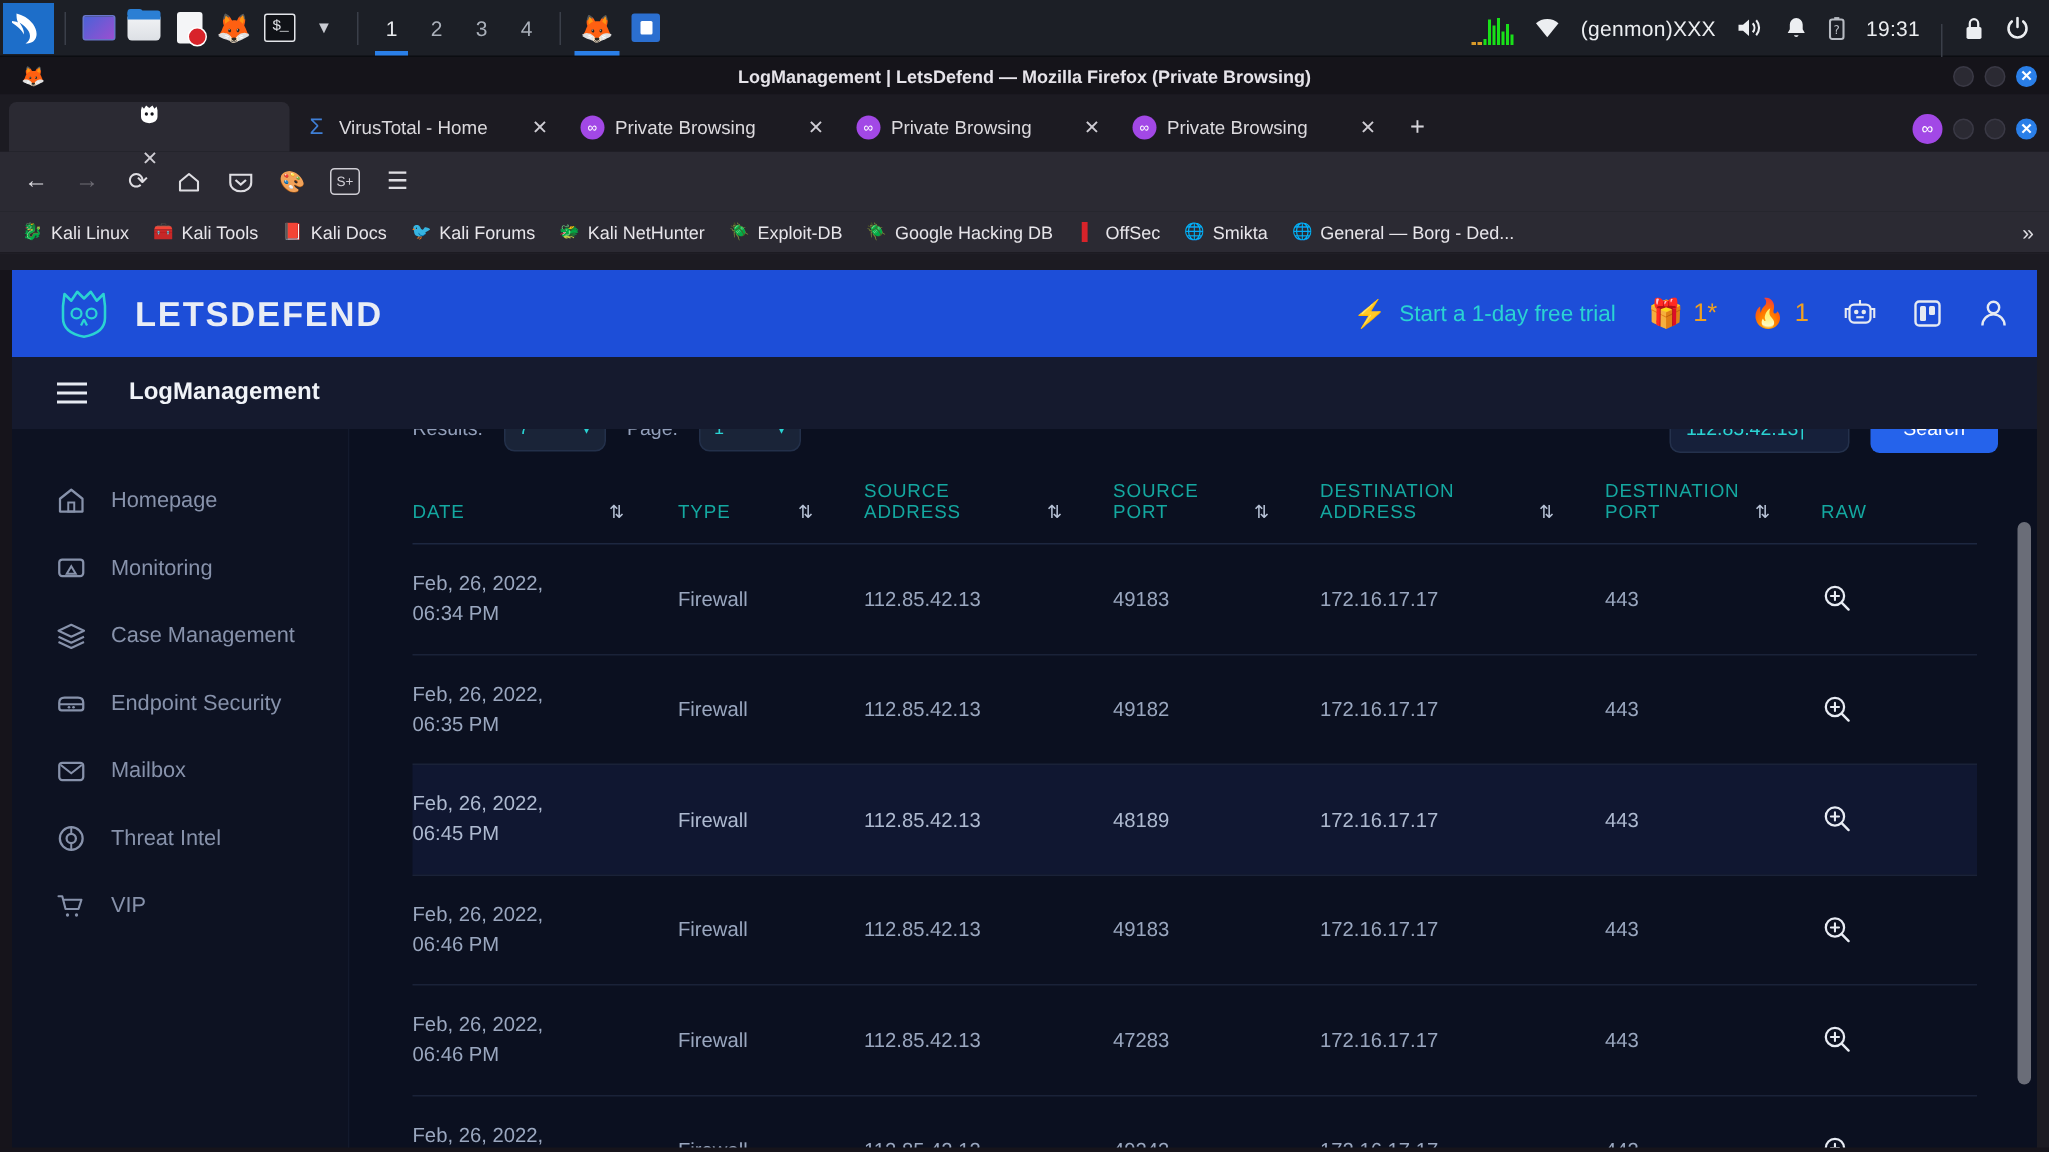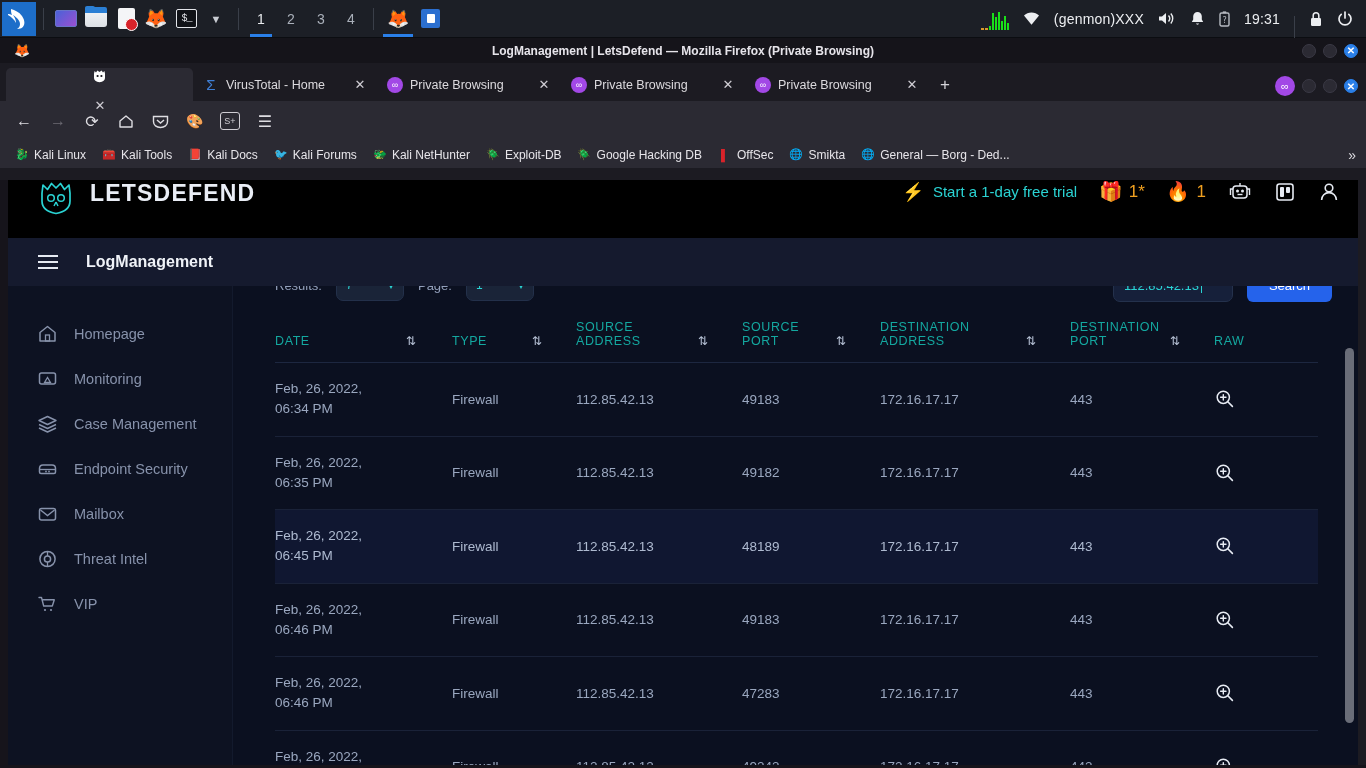--- a/index.html
+++ b/index.html
@@ -183,21 +183,21 @@
   }
   .bm .bmi { font-size:11px; width:14px; text-align:center; display:inline-block;}
   .bm-chev { position:absolute; right:10px; font-size:14px; color:#dedde2; }
 
   
   .page {
     position:absolute; top:180px; left:8px; width:1350px; height:588px;
     background:#0b1020; overflow:hidden;
   }
   .ld-header {
-    height:58px; background:#000000; display:flex; align-items:flex-start;
+    height:58px; background:#1d4ed8; display:flex; align-items:center;
     padding-left:28px; padding-right:18px;
   }
   .ld-logo-mark {
     width:40px;height:36px;flex:0 0 40px;margin-right:14px;
     display:flex;align-items:center;justify-content:center;
   }
   .ld-logo-text {
     font-size:23px; color:#e9edf5; letter-spacing:1.2px; font-weight:bold;
   }
   .ld-head-right { margin-left:auto; display:flex; align-items:center; gap:22px; }

